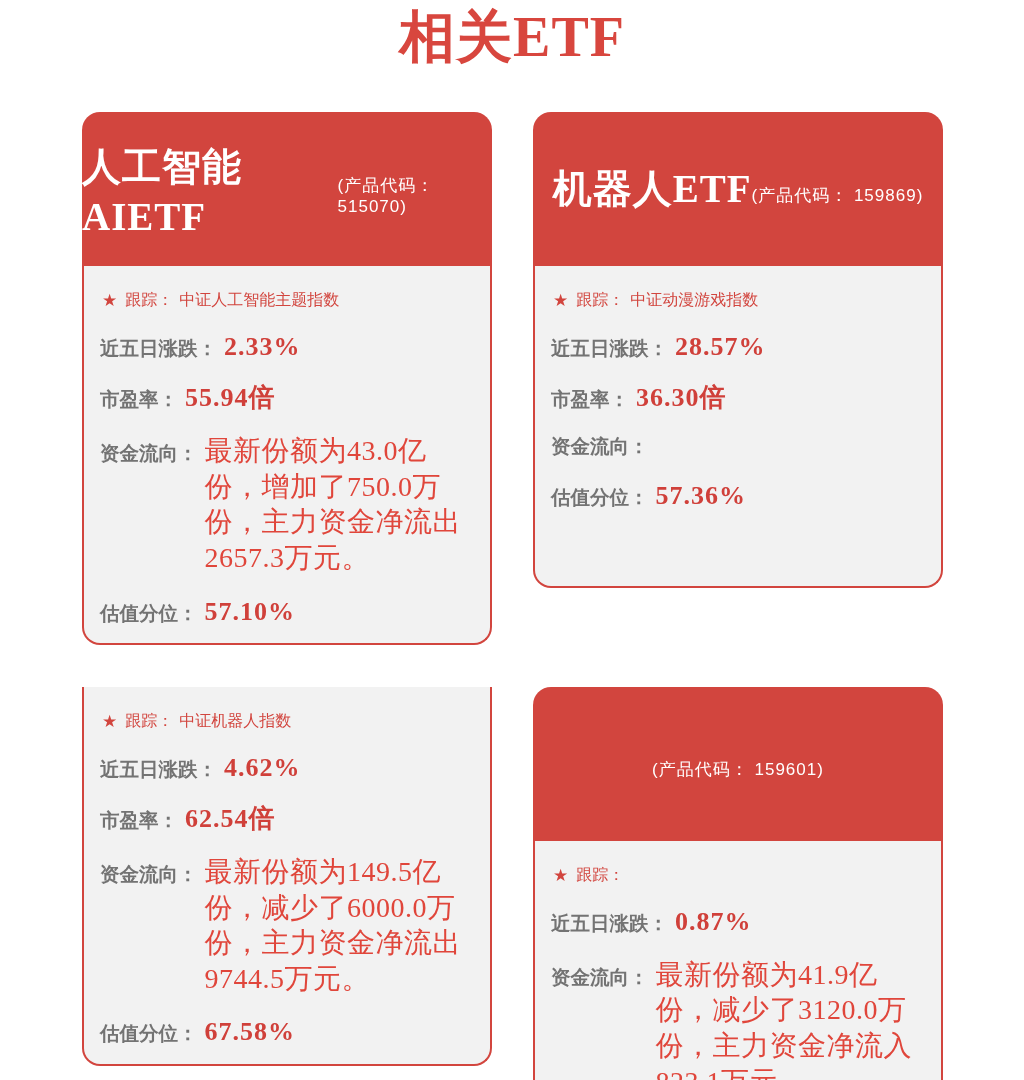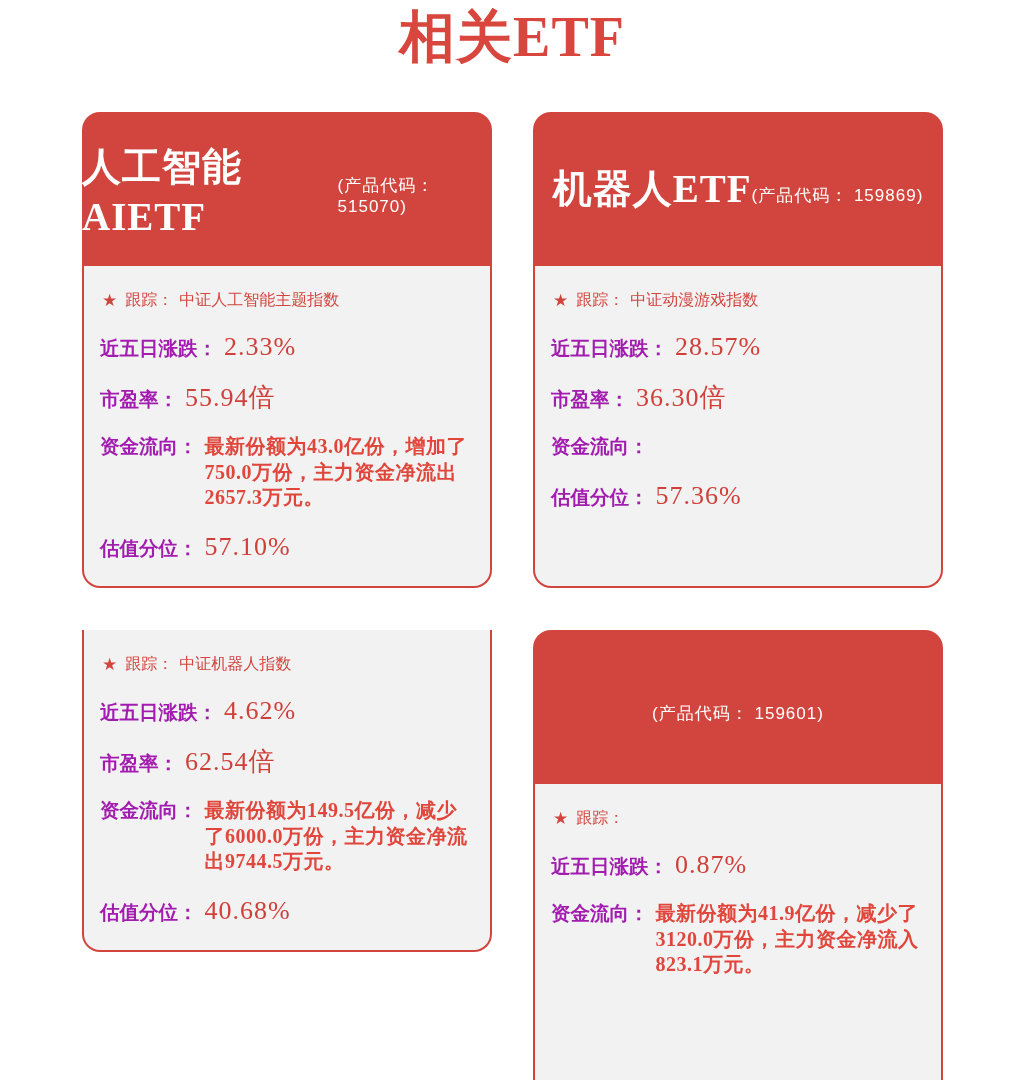--- a/index.html
+++ b/index.html
@@ -67,34 +67,34 @@
   .track-label { margin-right: 6px; }
   .data-row {
     display: flex;
     align-items: baseline;
     margin-top: 20px;
   }
   .row-label {
     flex-shrink: 0;
     font-size: 19.5px;
     font-weight: 700;
-    color: #a21caf;
+    color: #737373;
     margin-right: 7px;
   }
   .row-value {
     font-size: 26px;
+    font-weight: 700;
+    color: #d0403a;
+    letter-spacing: 1px;
+    font-family: "Liberation Serif", sans-serif;
+    line-height: 1.2;
+  }
+  .flow-value {
+    font-size: 28px;
     font-weight: 400;
-    color: #d0403a;
-    letter-spacing: 1px;
-    font-family: "Liberation Serif", sans-serif;
-    line-height: 1.2;
-  }
-  .flow-value {
-    font-size: 20px;
-    font-weight: 700;
     color: #e0463b;
     letter-spacing: 0.5px;
     font-family: "Liberation Serif", sans-serif;
     line-height: 1.27;
   }
 </style>
 </head>
 <body>
 
 <h1 class="page-title">相关ETF</h1>
@@ -174,21 +174,21 @@
       <div class="data-row">
         <span class="row-label">市盈率：</span>
         <span class="row-value">62.54倍</span>
       </div>
       <div class="data-row">
         <span class="row-label">资金流向：</span>
         <span class="flow-value">最新份额为149.5亿份，减少了6000.0万份，主力资金净流出9744.5万元。</span>
       </div>
       <div class="data-row">
         <span class="row-label">估值分位：</span>
-        <span class="row-value">40.68%</span>
+        <span class="row-value">67.58%</span>
       </div>
     </div>
   </div>
 
   <div class="card">
     <div class="card-header">
       <div class="card-code">(产品代码： 159601)</div>
     </div>
     <div class="card-body">
       <div class="track-row">

